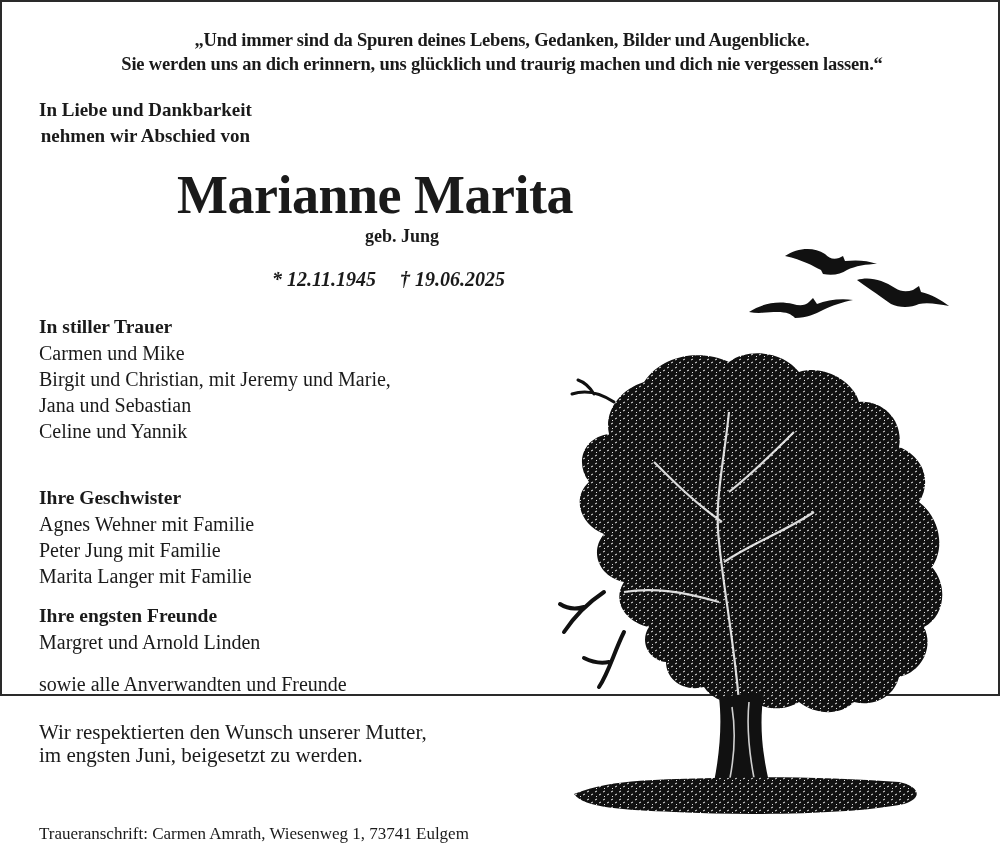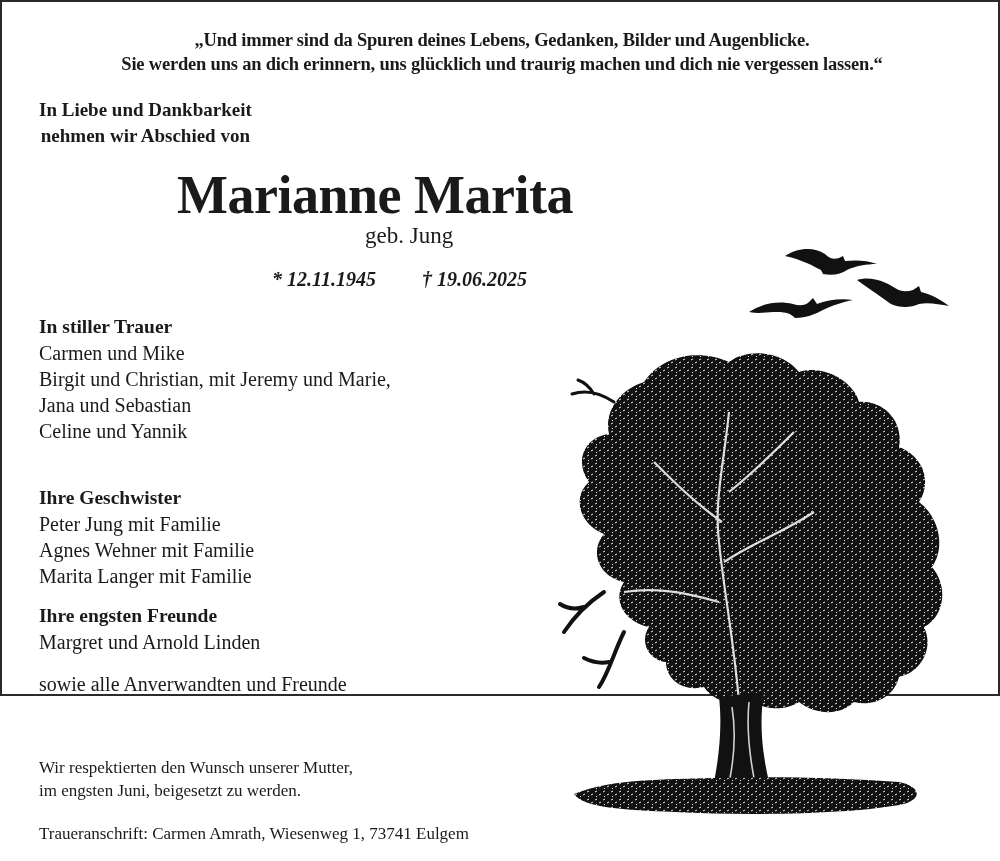--- a/index.html
+++ b/index.html
@@ -16,36 +16,36 @@
   }
   .intro {
     position: absolute; left: 37px; top: 95px; font-weight: bold;
     font-size: 19px; line-height: 26px; text-align: center;
   }
   .name {
     position: absolute; left: 175px; top: 163px; font-weight: bold;
     font-size: 54px; line-height: 60px; letter-spacing: -0.5px;
   }
   .maiden {
-    position: absolute; left: 363px; top: 222px; font-weight: normal;
-    font-size: 23px; line-height: 24px;
+    position: absolute; left: 363px; top: 222px; font-weight: bold;
+    font-size: 18px; line-height: 24px;
   }
   .dates {
     position: absolute; left: 270px; top: 264px; font-weight: bold;
     font-size: 20px; line-height: 26px; white-space: pre;
   }
   .dates span { display: inline-block; font-style: italic; }
-  .dates .death { margin-left: 46px; text-align: right; }
+  .dates .death { margin-left: 24px; text-align: right; }
   .group { position: absolute; left: 37px; font-size: 20px; line-height: 26px; }
   .group .head { font-weight: bold; font-size: 19.5px; }
   .g1 { top: 312px; }
   .g2 { top: 483px; }
   .g3 { top: 601px; }
   .also { position: absolute; left: 37px; top: 669px; font-size: 20px; line-height: 26px; }
-  .note { position: absolute; left: 37px; top: 754px; font-size: 17px; line-height: 23px; }
+  .note { position: absolute; left: 37px; top: 719px; font-size: 21px; line-height: 23px; }
   .place { position: absolute; left: 37px; top: 789px; font-size: 17px; line-height: 23px; }
   .address { position: absolute; left: 37px; top: 820px; font-size: 17px; line-height: 23px; }
   .birds { position: absolute; left: 745px; top: 232px; width: 205px; height: 90px; }
   .tree { position: absolute; left: 552px; top: 340px; width: 400px; height: 480px; }
 </style>
 </head>
 <body>
 
 <div class="frame serif">
 
@@ -66,22 +66,22 @@
   <div class="group g1">
     <div class="head">In stiller Trauer</div>
     <div>Carmen und Mike</div>
     <div>Birgit und Christian, mit Jeremy und Marie,</div>
     <div>Jana und Sebastian</div>
     <div>Celine und Yannik</div>
   </div>
 
   <div class="group g2">
     <div class="head">Ihre Geschwister</div>
+    <div>Agnes Wehner mit Familie</div>
     <div>Peter Jung mit Familie</div>
-    <div>Agnes Wehner mit Familie</div>
     <div>Marita Langer mit Familie</div>
   </div>
 
   <div class="group g3">
     <div class="head">Ihre engsten Freunde</div>
     <div>Margret und Arnold Linden</div>
   </div>
 
   <div class="also">sowie alle Anverwandten und Freunde</div>
 

